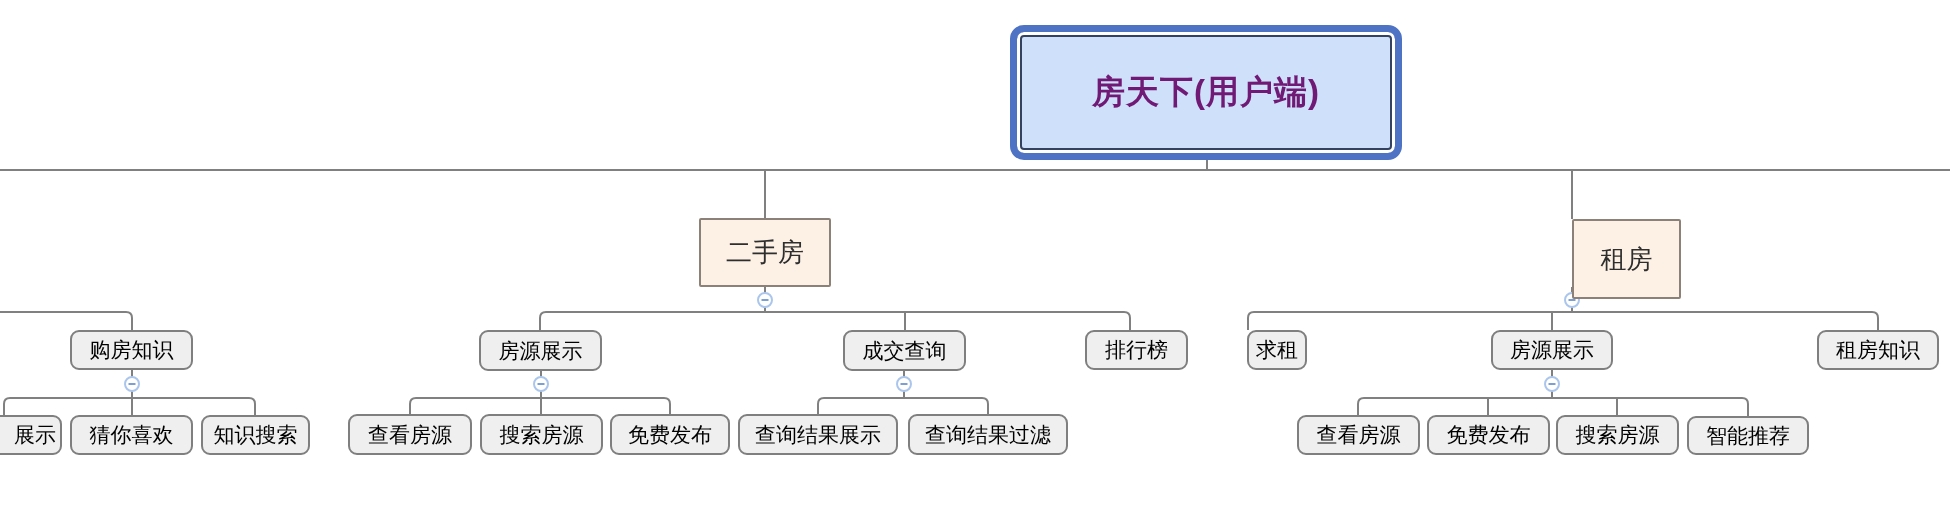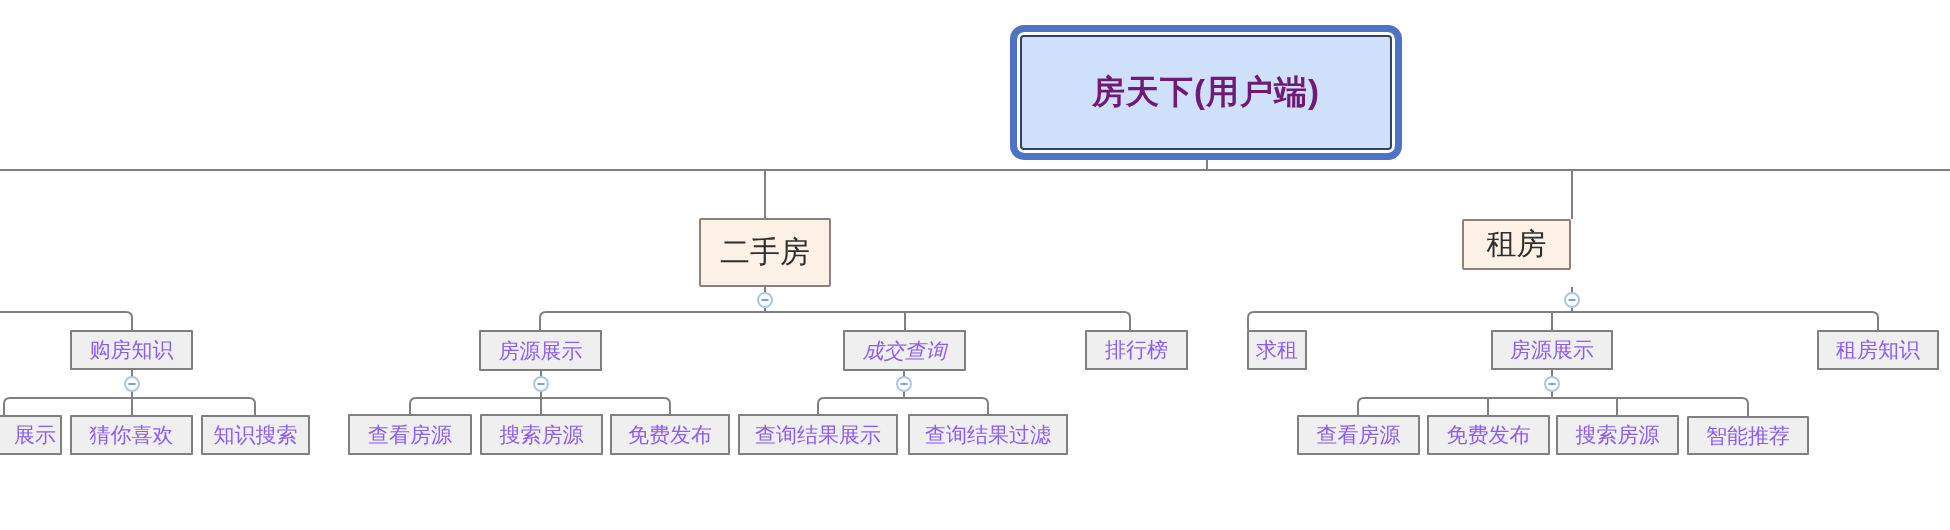--- a/index.html
+++ b/index.html
@@ -22,30 +22,30 @@
     box-sizing: border-box;
     display: flex;
     align-items: center;
     justify-content: center;
     white-space: nowrap;
     cursor: default;
   }
   .node.leaf {
     background: #efefef;
     border: 2px solid #7f7f7f;
-    border-radius: 1px;
+    border-radius: 9px;
     font-size: 21px;
     font-weight: 400;
-    color: #8b5cf6;
+    color: #000000;
   }
   .node.branch {
     background: #fdf1e6;
     border: 2px solid #8b8178;
     border-radius: 2px;
-    font-size: 30px;
+    font-size: 26px;
     font-weight: 400;
     color: #2e2e2e;
   }
   .node.root {
     background: #cfe0fa;
     border: 7px solid #4e73c4;
     border-radius: 14px;
     box-shadow: inset 0 0 0 3px #ffffff, inset 0 0 0 5px #34415f;
     font-size: 33px;
     font-weight: 700;
@@ -105,24 +105,24 @@
         <line x1="900.5" x2="907.5" y1="384" y2="384" stroke="#7da0d2" stroke-width="2"></line>
       </g>
       <g>
         <circle cx="1552" cy="384" r="7" fill="#ffffff" stroke="#abc6ec" stroke-width="2"></circle>
         <line x1="1548.5" x2="1555.5" y1="384" y2="384" stroke="#7da0d2" stroke-width="2"></line>
       </g>
     </svg>
   <div id="nodes-layer">
       <div class="node root" style="left: 1010px; top: 25px; width: 392px; height: 135px;">房天下(用户端)</div>
       <div class="node branch" style="left: 699px; top: 218px; width: 132px; height: 69px;">二手房</div>
-      <div class="node branch" style="left: 1462px; top: 219px; width: 109px; height: 51px; font-family: Liberation Mono, monospace;">租房</div>
+      <div class="node branch" style="left: 1572px; top: 219px; width: 109px; height: 80px; font-family: Liberation Mono, monospace;">租房</div>
       <div class="node leaf" style="left: 70px; top: 330px; width: 123px; height: 40px;">购房知识</div>
       <div class="node leaf" style="left: 479px; top: 330px; width: 123px; height: 41px;">房源展示</div>
-      <div class="node leaf" style="left: 843px; top: 330px; width: 123px; height: 41px; font-style: italic;">成交查询</div>
+      <div class="node leaf" style="left: 843px; top: 330px; width: 123px; height: 41px;">成交查询</div>
       <div class="node leaf" style="left: 1085px; top: 330px; width: 103px; height: 40px;">排行榜</div>
       <div class="node leaf" style="left: 1247px; top: 330px; width: 60px; height: 40px;">求租</div>
       <div class="node leaf" style="left: 1491px; top: 330px; width: 122px; height: 40px;">房源展示</div>
       <div class="node leaf" style="left: 1817px; top: 330px; width: 122px; height: 40px; text-align: center;">租房知识</div>
       <div class="node leaf clipped" style="left: -54px; top: 415px; width: 116px; height: 40px;">展示</div>
       <div class="node leaf" style="left: 201px; top: 415px; width: 109px; height: 40px;">知识搜索</div>
       <div class="node leaf" style="left: 70px; top: 415px; width: 123px; height: 40px;">猜你喜欢</div>
       <div class="node leaf" style="left: 348px; top: 414px; width: 124px; height: 41px;">查看房源</div>
       <div class="node leaf" style="left: 480px; top: 414px; width: 123px; height: 41px;">搜索房源</div>
       <div class="node leaf" style="left: 610px; top: 414px; width: 120px; height: 41px;">免费发布</div>

